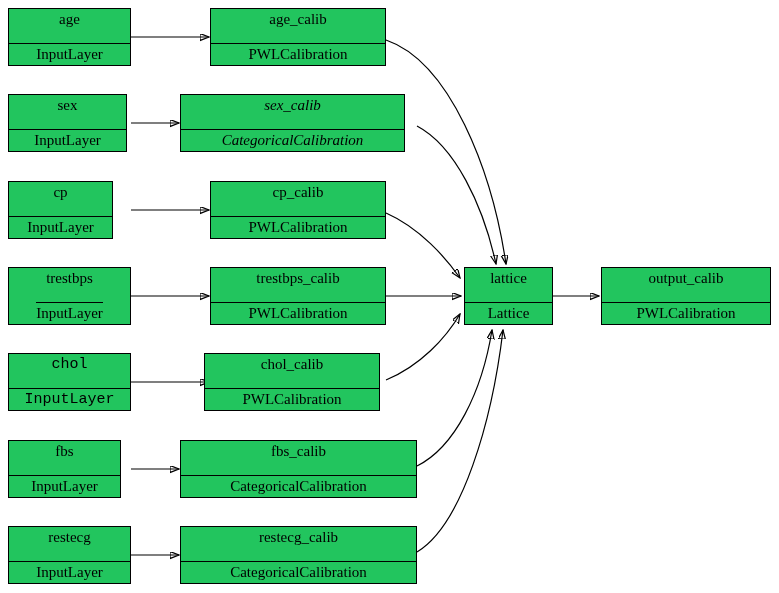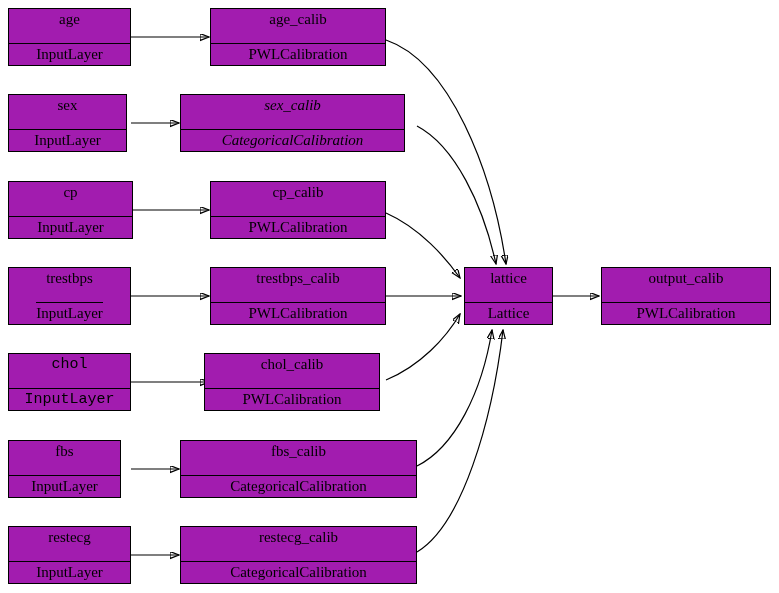--- a/index.html
+++ b/index.html
@@ -11,21 +11,21 @@
     font-family: "Liberation Serif", serif;
     overflow: hidden;
   }
   .edges { position: absolute; left: 0; top: 0; width: 779px; height: 593px; }
   .edges path { fill: none; stroke: #000000; stroke-width: 1.2; }
   .node {
     position: absolute;
     height: 58px;
     box-sizing: border-box;
     border: 1px solid #000000;
-    background: #a21caf;
+    background: #22c55e;
     display: flex;
     flex-direction: column;
     gap: 12px;
   }
   .cell {
     flex: 1;
     display: flex;
     align-items: center;
     justify-content: center;
     font-size: 15px;
@@ -77,21 +77,21 @@
 
   <div class="node" style="left:8px; top:94px; width:119px;">
     <div class="cell">sex</div>
     <div class="cell">InputLayer</div>
   </div>
   <div class="node" style="left:180px; top:94px; width:225px;font-style:italic;">
     <div class="cell">sex_calib</div>
     <div class="cell">CategoricalCalibration</div>
   </div>
 
-  <div class="node" style="left:8px; top:181px; width:125px;">
+  <div class="node" style="left:8px; top:181px; width:105px;">
     <div class="cell">cp</div>
     <div class="cell">InputLayer</div>
   </div>
   <div class="node" style="left:210px; top:181px; width:176px;">
     <div class="cell">cp_calib</div>
     <div class="cell">PWLCalibration</div>
   </div>
 
   <div class="node" style="left:8px; top:267px; width:123px;align-items:center;">
     <div class="cell">trestbps</div>

